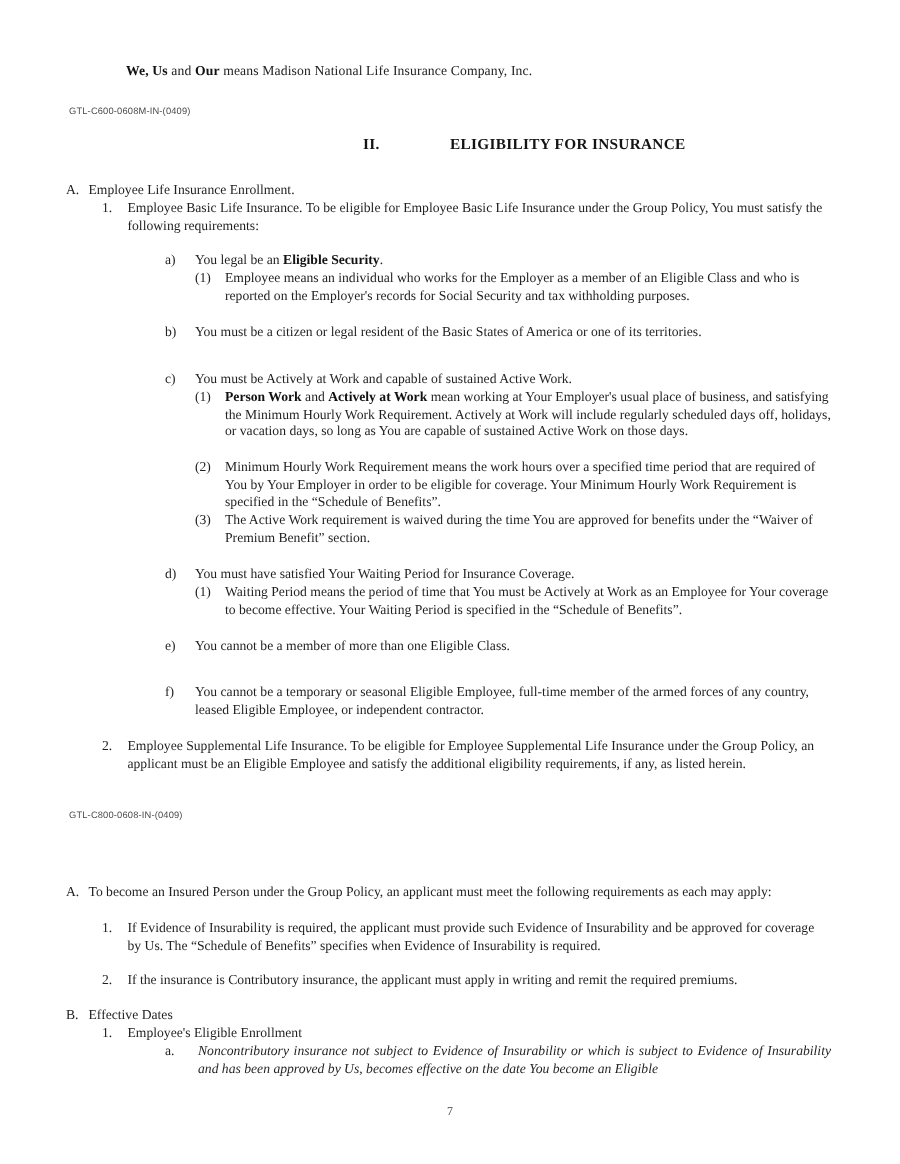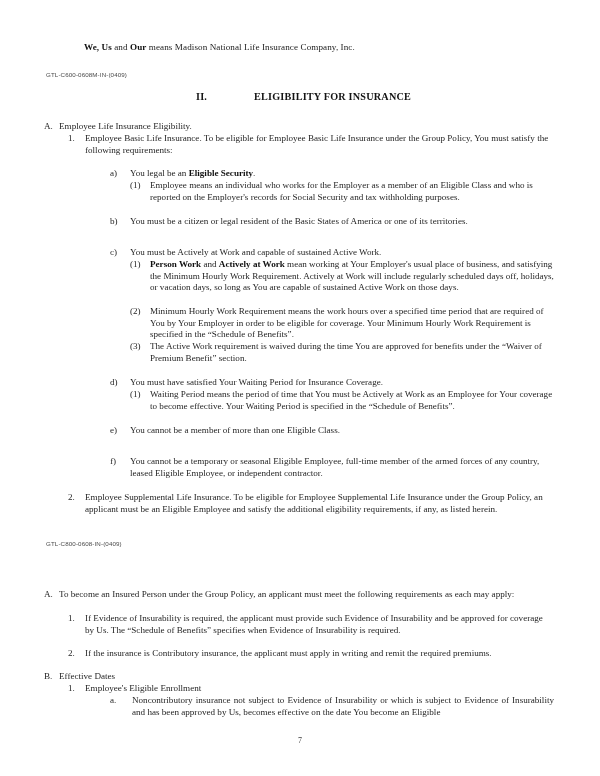--- a/index.html
+++ b/index.html
@@ -19,21 +19,21 @@
     box-sizing: border-box;
   }
   
   .line {
     position: absolute;
     font-size: 9.1px;
     line-height: 11.6px;
     color: #222222;
     letter-spacing: 0.01em;
   }
-  .just { text-align: justify; text-justify: inter-word; }
+  .just { text-align: justify; text-justify: inter-word; font-style: italic; }
 
   
   .formcode {
     position: absolute;
     font-family: "Liberation Sans", "DejaVu Sans", sans-serif;
     font-size: 6.2px;
     line-height: 8px;
     color: #4a4a4a;
     letter-spacing: 0.02em;
     white-space: nowrap;
@@ -84,26 +84,26 @@
 
 <div class="page">
 
   <div class="line" style="left:52px; top:42px; width:500px;margin-left:32px;">
     <b>We, Us</b><span> and </span><b>Our</b><span> means Madison National Life Insurance Company, Inc.</span>
   </div>
 
   <div class="formcode" style="left:46px; top:71px;">GTL-C600-0608M-IN-(0409)</div>
 
   <div class="heading" style="left:196px; top:90px;">
-    <span class="numeral" style="width:58px;">II.</span><span class="htitle">ELIGIBILITY FOR INSURANCE</span>
+    <span class="numeral" style="width:58px;margin-left:46px;">II.</span><span class="htitle">ELIGIBILITY FOR INSURANCE</span>
   </div>
 
   <div class="item" style="left:44px; top:121px; width:509px;">
     <span class="marker" style="width:15px;">A.</span>
-    <span class="txt">Employee Life Insurance Eligibility.</span>
+    <span class="txt">Employee Life Insurance Enrollment.</span>
   </div>
 
   <div class="item" style="left:68px; top:133px; width:486px;">
     <span class="marker" style="width:17px;">1.</span>
     <span class="txt">Employee Basic Life Insurance. To be eligible for Employee Basic Life Insurance under the Group Policy, You must satisfy the following requirements:</span>
   </div>
 
   <div class="item" style="left:110px; top:168px; width:444px;">
     <span class="marker" style="width:20px;">a)</span>
     <span class="txt"><span>You legal be an </span><b>Eligible Security</b><span>.</span></span>

